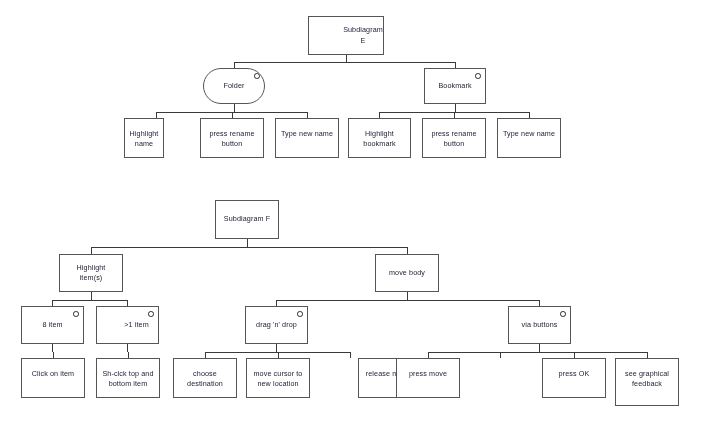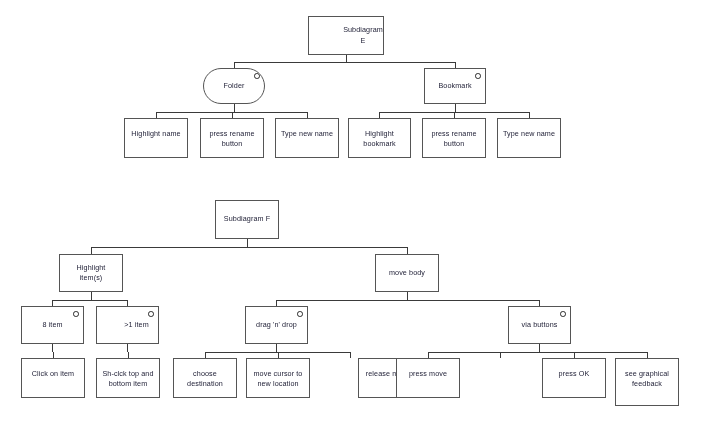--- a/index.html
+++ b/index.html
@@ -120,21 +120,21 @@
       <span class="node-label">Subdiagram E</span>
     </div>
     <div class="node" style="left: 203px; top: 68px; width: 62px; height: 36px; border-radius: 18px;">
       <span class="node-label">Folder</span>
       <span class="marker-dot"></span>
     </div>
     <div class="node" style="left: 424px; top: 68px; width: 62px; height: 36px;">
       <span class="node-label">Bookmark</span>
       <span class="marker-dot"></span>
     </div>
-    <div class="node leaf" style="left: 124px; top: 118px; width: 64px; height: 40px;">
+    <div class="node leaf" style="left: 124px; top: 118px; width: 40px; height: 40px;">
       <span class="node-label">Highlight name</span>
     </div>
     <div class="node leaf" style="left: 200px; top: 118px; width: 64px; height: 40px;">
       <span class="node-label">press rename
 button</span>
     </div>
     <div class="node leaf" style="left: 275px; top: 118px; width: 64px; height: 40px;">
       <span class="node-label">Type new name</span>
     </div>
     <div class="node leaf" style="left: 348px; top: 118px; width: 63px; height: 40px;">

